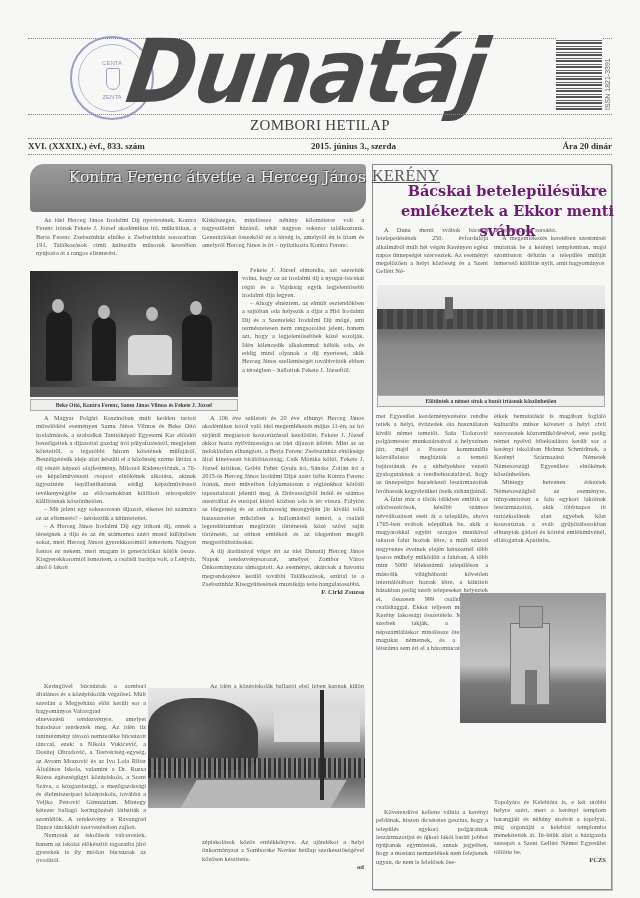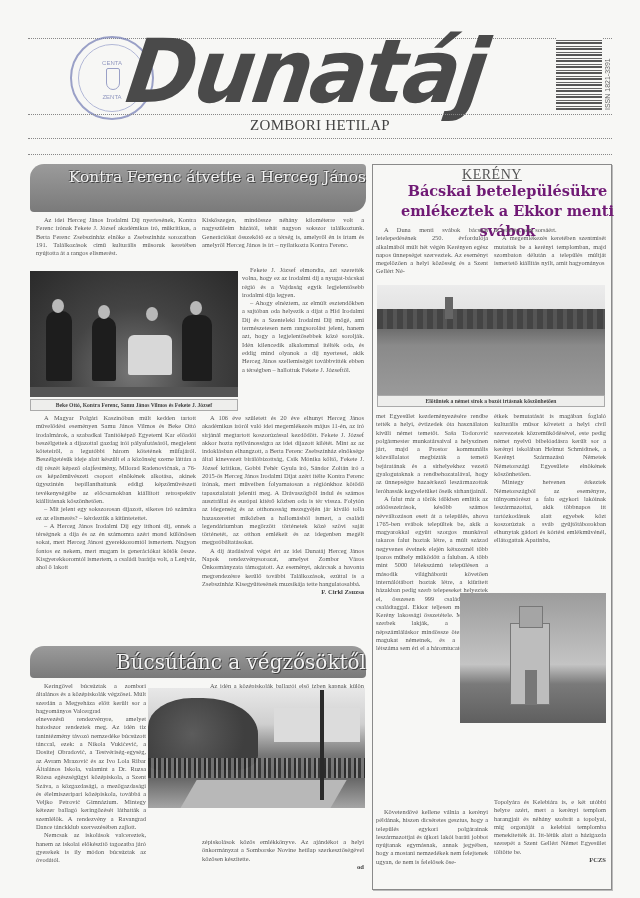--- a/index.html
+++ b/index.html
@@ -48,21 +48,21 @@
   .photo2 { left: 148px; top: 688px; width: 217px; height: 120px;
             background: linear-gradient(#e8e8e8 0%, #cfcfcf 30%, #7a7a7a 55%, #5a5a5a 70%, #a5a5a5 100%); }
   .photo2 .trees { position: absolute; left: 0; top: 10px; width: 110px; height: 72px; background: radial-gradient(circle at 40% 50%, #5c5c5c, #3f3f3f 70%); border-radius: 40% 50% 20% 10%; }
   .photo2 .bldg { position: absolute; left: 126px; top: 20px; width: 86px; height: 34px; background: #dcdcdc; }
   .photo2 .lamp { position: absolute; left: 172px; top: 2px; width: 4px; height: 110px; background: #2a2a2a; }
   .photo2 .crowd { position: absolute; left: 0; top: 70px; width: 217px; height: 20px; background: repeating-linear-gradient(90deg, #2e2e2e 0 3px, #7a7a7a 3px 6px, #1f1f1f 6px 8px, #999 8px 10px); opacity: 0.8; }
   .photo2 .path { position: absolute; left: 40px; top: 92px; width: 150px; height: 30px; background: #b8b8b8; transform: skewX(-30deg); }
 
   
   .rbox { position: absolute; left: 372px; top: 164px; width: 240px; height: 726px; border: 1px solid #8a8a8a; box-shadow: 1px 1px 0 #bbb; background: #f7f7f5; }
-  .kicker { position: absolute; left: 372px; top: 167px; width: 240px; text-align: center; font-size: 14px; color: #555; text-decoration: underline; letter-spacing: 0.5px; }
+  .kicker { position: absolute; left: 372px; top: 167px; width: 240px; text-align: left; font-size: 16px; color: #555; text-decoration: underline; letter-spacing: 0.5px; }
   .rtitle { position: absolute; left: 372px; top: 181px; width: 271px; text-align: center; font-family: "DejaVu Serif", serif; font-weight: bold; font-size: 14.5px; line-height: 20px; color: #701a75; }
   .photo3 { left: 377px; top: 285px; width: 228px; height: 110px;
             background: linear-gradient(#ececec 0%, #dedede 35%, #6d6d6d 40%, #8a8a8a 55%, #9a9a9a 100%); }
   .photo3 .tower { position: absolute; left: 68px; top: 12px; width: 8px; height: 22px; background: #666; }
   .photo3 .hedge { position: absolute; left: 0; top: 24px; width: 228px; height: 20px; background: repeating-linear-gradient(90deg, #444 0 6px, #555 6px 10px); }
   .caption3 { position: absolute; left: 377px; top: 395px; width: 228px; height: 12px; font-size: 5.6px; text-align: center; font-weight: bold; color: #444; background: #eeeeec; border: 1px solid #aaa; line-height: 10px; }
   .photo4 { left: 460px; top: 593px; width: 146px; height: 130px;
             background: linear-gradient(#9c9c9c 0%, #c4c4c4 55%, #7a7a7a 70%, #5f5f5f 100%); }
   .photo4 .chapel { position: absolute; left: 50px; top: 30px; width: 40px; height: 82px; background: #bdbdbd; border: 1px solid #777; }
   .photo4 .chapel::before { content: ""; position: absolute; left: 8px; top: -18px; width: 22px; height: 20px; background: #a5a5a5; border: 1px solid #777; }
@@ -80,20 +80,25 @@
     <div class="seal-txt">CENTA</div>
     <div class="crest"></div>
     <div class="seal-txt2">ZENTA</div>
   </div>
   <div class="logo">Dunatáj</div>
   <div class="barcode"></div>
   <div class="isbn">ISSN 1821-3391</div>
   <div class="dotline" style="top:114px"></div>
   <div class="subtitle">ZOMBORI HETILAP</div>
   <div class="dotline" style="top:138px"></div>
+  <div class="infobar">
+    <b>XVI. (XXXIX.) évf., 833. szám</b>
+    <b>2015. június 3., szerda</b>
+    <b>Ára 20 dinár</b>
+  </div>
   <div class="dotline" style="top:154px"></div>
 
   <div class="banner banner1">
     <div>Kontra Ferenc átvette a Herceg János</div>
   </div>
   <div class="col" style="left:36px; top:216px; width:160px;">
     <p>Az idei Herceg János Irodalmi Díj nyertesének, Kontra Ferenc írónak Fekete J. József akadémikus író, műkritikus, a Berta Ferenc Zsebszínház elnöke a Zsebszínház sorozatban 191. Találkozások című kulturális műsoruk keretében nyújtotta át a rangos elismerést.</p>
   </div>
   <div class="col" style="left:202px; top:216px; width:162px;">
     <p style="text-indent:0">Kiskőszegen, mindössze néhány kilométerre volt a nagyszüleim házától, tehát nagyon sokszor találkoztunk. Generációkat összekötő ez a térség is, amelyről én is írtam és amelyről Herceg János is írt – nyilatkozta Kontra Ferenc.</p>
@@ -118,21 +123,20 @@
     <p>A Magyar Polgári Kaszinóban múlt kedden tartott művelődési eseményen Samu János Vilmos és Beke Ottó irodalmárok, a szabadkai Tanítóképző Egyetemi Kar előadói beszélgettek a díjazottal gazdag írói pályafutásáról, megjelent köteteiről, a legutóbbi három kötetének műfajáról. Beszélgetésük ideje alatt készült el a közönség szeme láttára a díj részét képező olajfestmény, Milorad Radenovićnak, a 76-os képzőművészeti csoport elnökének alkotása, akinek úgyszintén bepillanthattunk eddigi képzőművészeti tevékenységébe az előcsarnokban kiállított retrospektív kiállításnak köszönhetően.</p>
     <p>– Mit jelent egy sokszorosan díjazott, sikeres író számára ez az elismerés? – kérdeztük a kitüntetettet.</p>
     <p>– A Herceg János Irodalmi Díj egy itthoni díj, ennek a térségnek a díja és az én számomra azért mond különösen sokat, mert Herceg Jánost gyerekkoromtól ismertem. Nagyon fontos ez nekem, mert magam is generációkat kötök össze. Kisgyerekkoromtól ismertem, a családi barátja volt, a Lenjvár, ahol ő lakott</p>
   </div>
   <div class="col" style="left:202px; top:414px; width:162px;">
     <p>A 106 éve született és 20 éve elhunyt Herceg János akadémikus íróról való idei megemlékezés május 11-én, az író sírjánál megtartott koszorúzással kezdődött. Fekete J. József akkor hozta nyilvánosságra az idei díjazott kilétét. Mint az az indoklásban elhangzott, a Berta Ferenc Zsebszínház elnöksége által kinevezett bírálóbizottság, Csík Mónika költő, Fekete J. József kritikus, Gobbi Fehér Gyula író, Sándor Zoltán író a 2015-ös Herceg János Irodalmi Díjat azért ítélte Kontra Ferenc írónak, mert műveiben folyamatosan a régiónkhoz kötődő tapasztalatait jeleníti meg. A Drávaszögből indul és számos ausztráliai és európai kitérő közben oda is tér vissza. Folytón az idegenség és az otthonosság mezsgyéjén jár kiváló tolla hazaszerettet miközben a hallomásból ismert, a családi legendáriumban megőrzött történetek közé szövi saját történetét, az otthon emlékeit és az idegenben megélt megpróbáltatásokat.</p>
     <p>A díj átadásával véget ért az idei Dunatáj Herceg János Napok rendezvénysorozat, amelyet Zombor Város Önkormányzata támogatott. Az eseményt, akárcsak a havonta megrendezésre kerülő további Találkozások, ezúttal is a Zsebszínház Kisegyüttesének muzsikája tette hangulatosabbá.</p>
     <div class="sig">F. Cirkl Zsuzsa</div>
   </div>
 
-  <div class="banner banner2">Búcsútánc a végzősöktől</div>
   <div class="col" style="left:36px; top:682px; width:110px;">
     <p>Keringővel búcsúztak a zombori általános és a középiskolák végzősei. Múlt szerdán a Megyeháza előtt került sor a hagyományos Valcergrad</p>
     <p style="text-indent:0">elnevezésű rendezvényre, amelyet hatodszor rendeztek meg. Az idén tíz tanintézmény távozó nemzedéke búcsúzott tánccal, ezek: a Nikola Vukićević, a Dositej Obradović, a Testvériség-egység, az Avram Mrazović és az Ivo Lola Ribar Általános Iskola, valamint a Dr. Ruzsa Rózsa egészségügyi középiskola, a Szent Száva, a közgazdasági, a mezőgazdasági és élelmiszeripari középiskola, továbbá a Veljko Petrović Gimnázium. Mintegy kétezer ballagó keringőzését láthatták a szemlélők. A rendezvény a Ravangrad Dance tánckklub szervezésében zajlott.</p>
     <p>Nemcsak az iskolások valcereztek, hanem az iskolai előkészítő tagozatba járó gyerekek is ily módon búcsúztak az óvodától.</p>
   </div>
   <div class="col" style="left:202px; top:682px; width:162px;">
     <p>Az idén a középiskolák ballagói első ízben kapnak külön ajándékot, a 2014/2015-ös végzős nemzedék Évkönyvét, ami tulajdonképp a kö-</p>
   </div>
   <div class="photo photo2">
     <div class="trees"></div>

